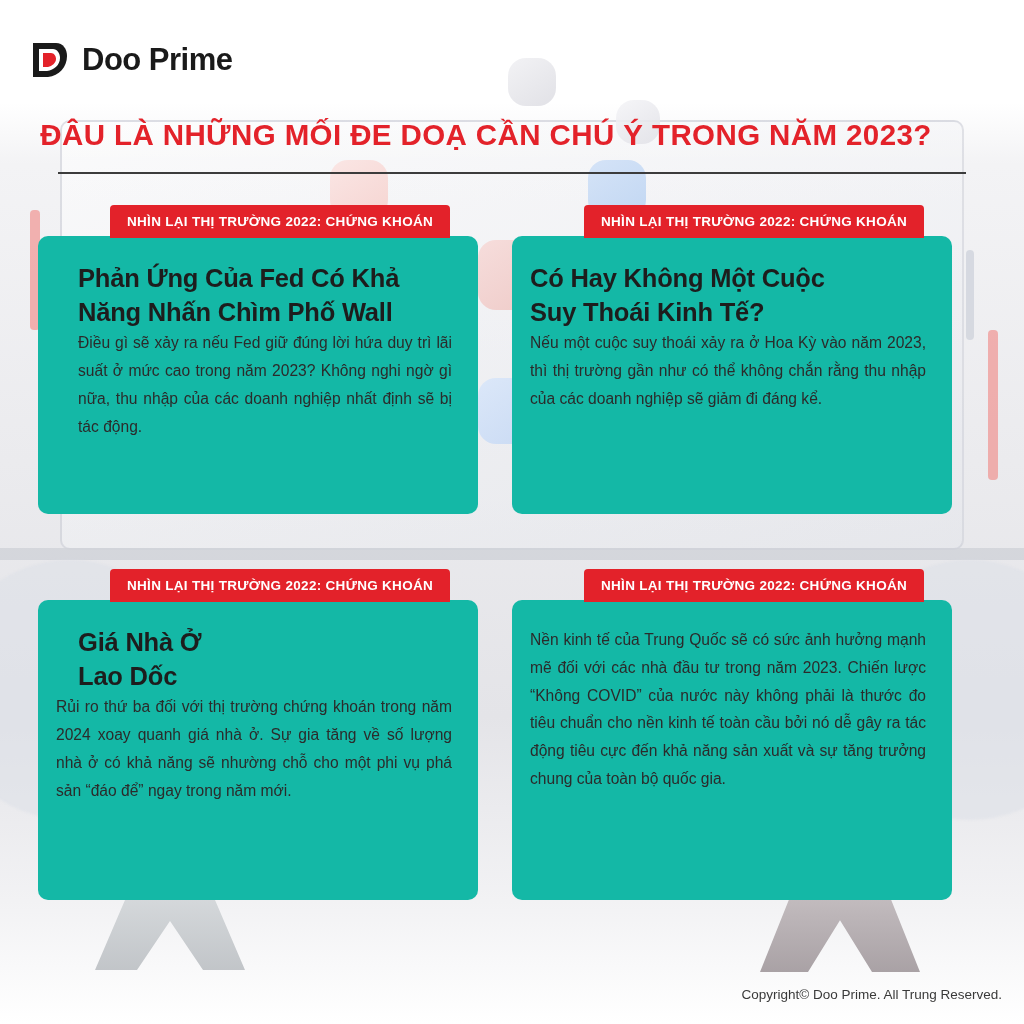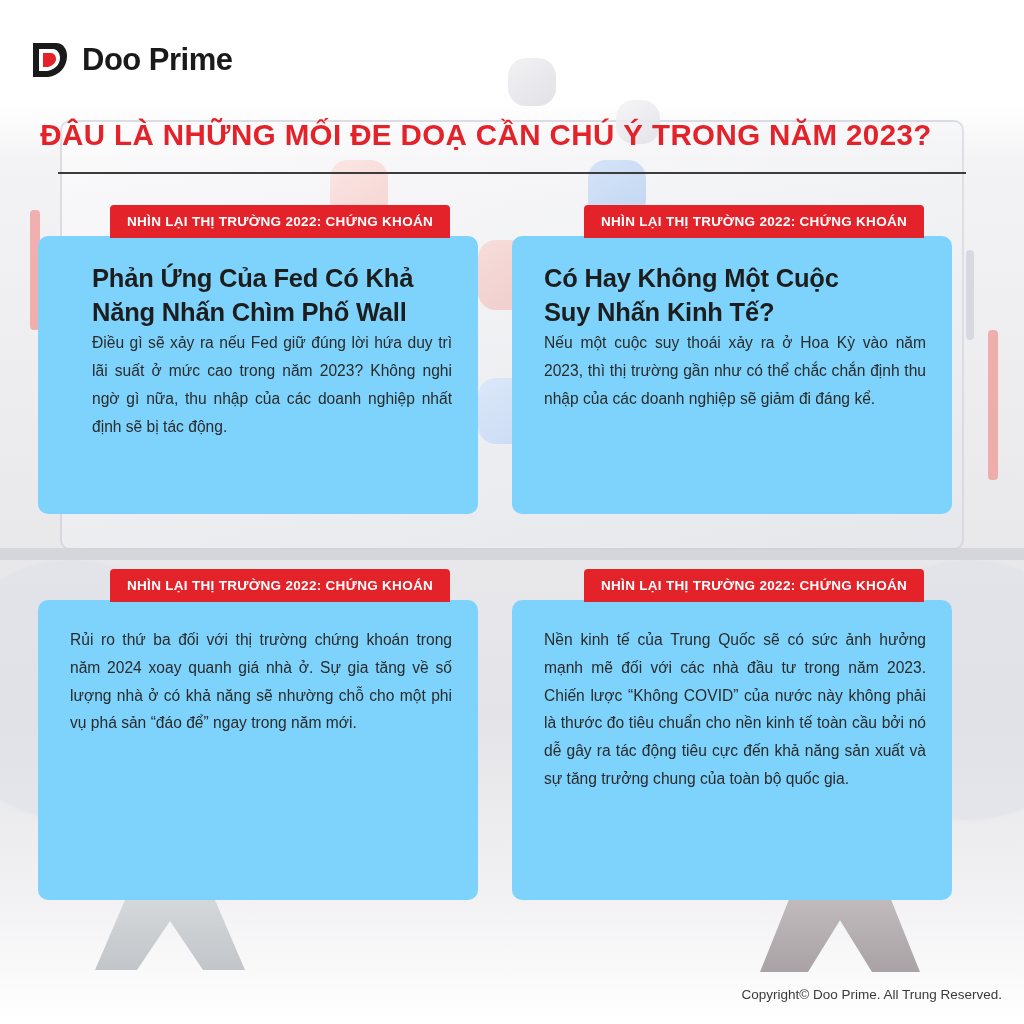--- a/index.html
+++ b/index.html
@@ -154,23 +154,23 @@
     font-weight: bold;
     letter-spacing: 0.3px;
     padding: 9px 17px 9px 17px;
     border-radius: 4px 4px 0 0;
     white-space: nowrap;
   }
   .body {
     position: relative;
     z-index: 2;
     margin-top: -2px;
-    background: #7dd3fc;
+    background: #14b8a6;
     border-radius: 10px;
-    padding: 26px 26px 30px 32px;
+    padding: 26px 26px 30px 18px;
     min-height: 278px;
   }
   .card-title {
     font-size: 25.5px;
     font-weight: bold;
     color: #1d1d1d;
     line-height: 1.32;
     letter-spacing: -0.2px;
     white-space: pre-line;
   }
@@ -248,32 +248,34 @@
           <div class="card-title">Phản Ứng Của Fed Có Khả
 Năng Nhấn Chìm Phố Wall</div>
           <div class="card-text">Điều gì sẽ xảy ra nếu Fed giữ đúng lời hứa duy trì lãi suất ở mức cao trong năm 2023? Không nghi ngờ gì nữa, thu nhập của các doanh nghiệp nhất định sẽ bị tác động.</div>
         </div>
       </div>
 
       <div class="card card-2">
         <div class="tag">NHÌN LẠI THỊ TRƯỜNG 2022: CHỨNG KHOÁN</div>
         <div class="body">
           <div class="card-title">Có Hay Không Một Cuộc
-Suy Nhấn Kinh Tế?</div>
-          <div class="card-text">Nếu một cuộc suy thoái xảy ra ở Hoa Kỳ vào năm 2023, thì thị trường gần như có thể chắc chắn định thu nhập của các doanh nghiệp sẽ giảm đi đáng kể.</div>
+Suy Thoái Kinh Tế?</div>
+          <div class="card-text">Nếu một cuộc suy thoái xảy ra ở Hoa Kỳ vào năm 2023, thì thị trường gần như có thể không chắn rằng thu nhập của các doanh nghiệp sẽ giảm đi đáng kể.</div>
         </div>
       </div>
 
     </div>
 
     <div class="row">
 
       <div class="card card-3">
         <div class="tag">NHÌN LẠI THỊ TRƯỜNG 2022: CHỨNG KHOÁN</div>
         <div class="body">
+          <div class="card-title">Giá Nhà Ở
+Lao Dốc</div>
           <div class="card-text">Rủi ro thứ ba đối với thị trường chứng khoán trong năm 2024 xoay quanh giá nhà ở. Sự gia tăng về số lượng nhà ở có khả năng sẽ nhường chỗ cho một phi vụ phá sản “đáo để” ngay trong năm mới.</div>
         </div>
       </div>
 
       <div class="card card-4">
         <div class="tag">NHÌN LẠI THỊ TRƯỜNG 2022: CHỨNG KHOÁN</div>
         <div class="body">
           <div class="card-text">Nền kinh tế của Trung Quốc sẽ có sức ảnh hưởng mạnh mẽ đối với các nhà đầu tư trong năm 2023. Chiến lược “Không COVID” của nước này không phải là thước đo tiêu chuẩn cho nền kinh tế toàn cầu bởi nó dễ gây ra tác động tiêu cực đến khả năng sản xuất và sự tăng trưởng chung của toàn bộ quốc gia.</div>
         </div>
       </div>

